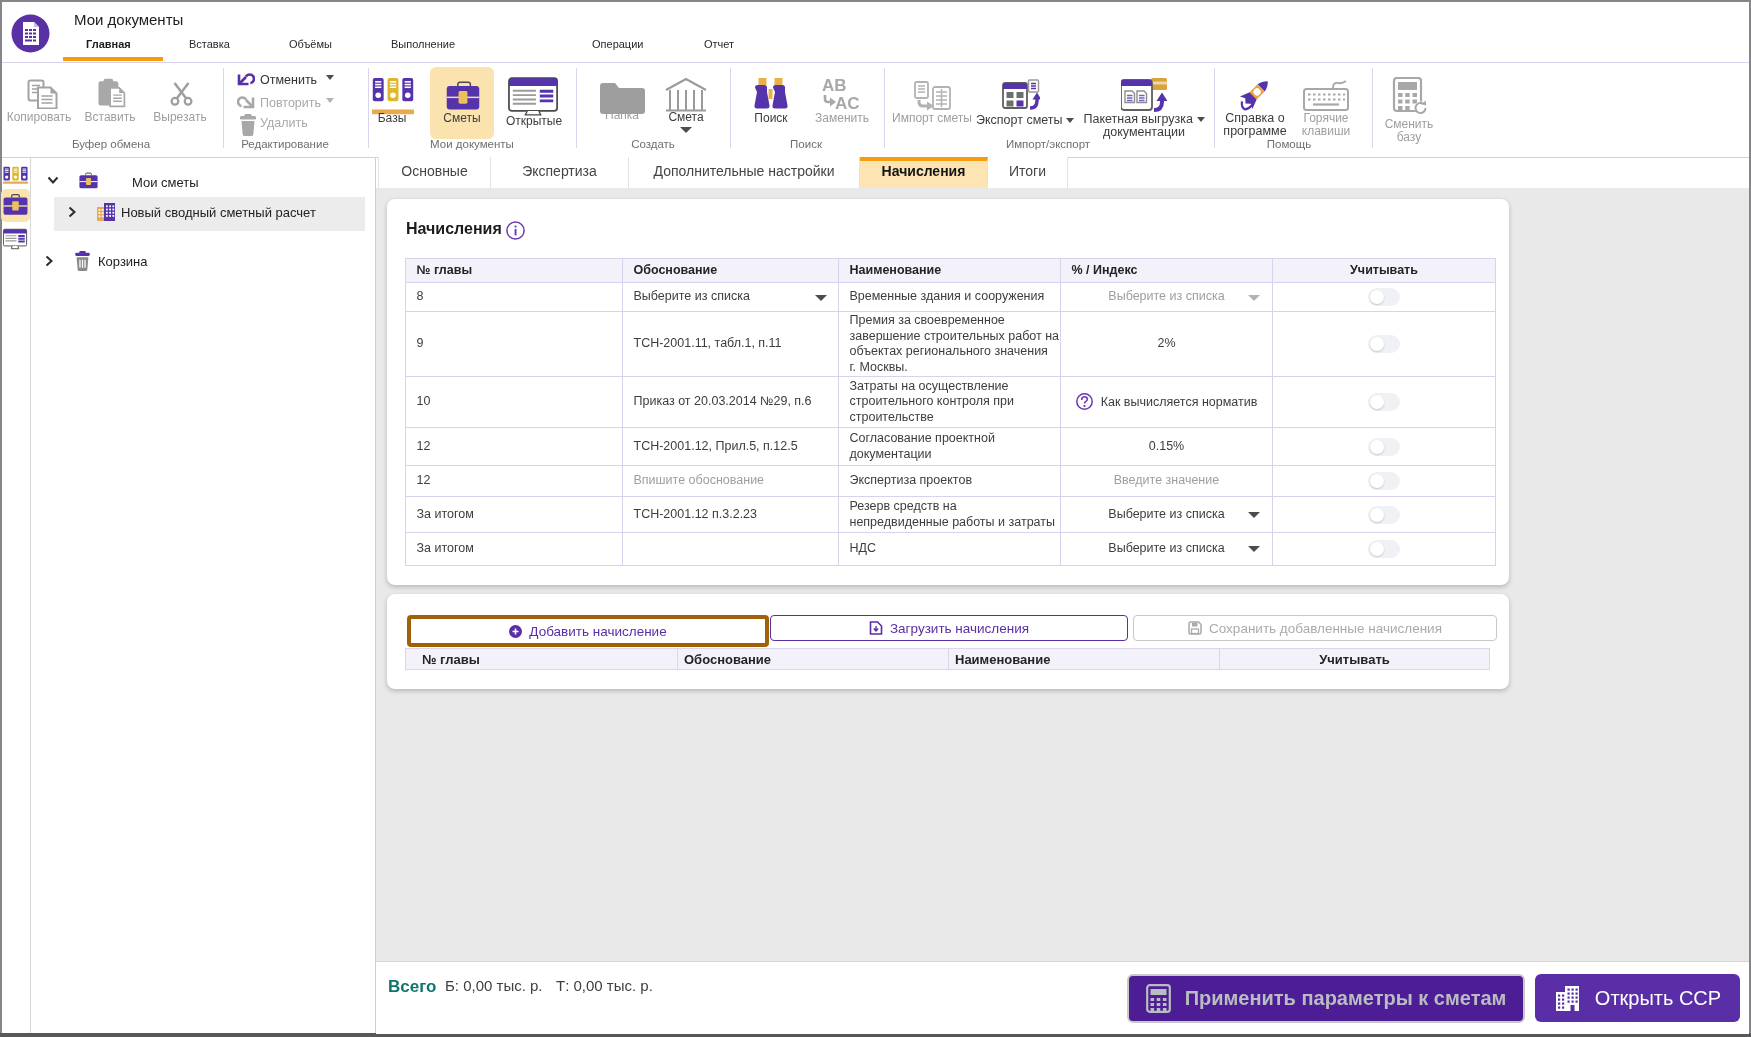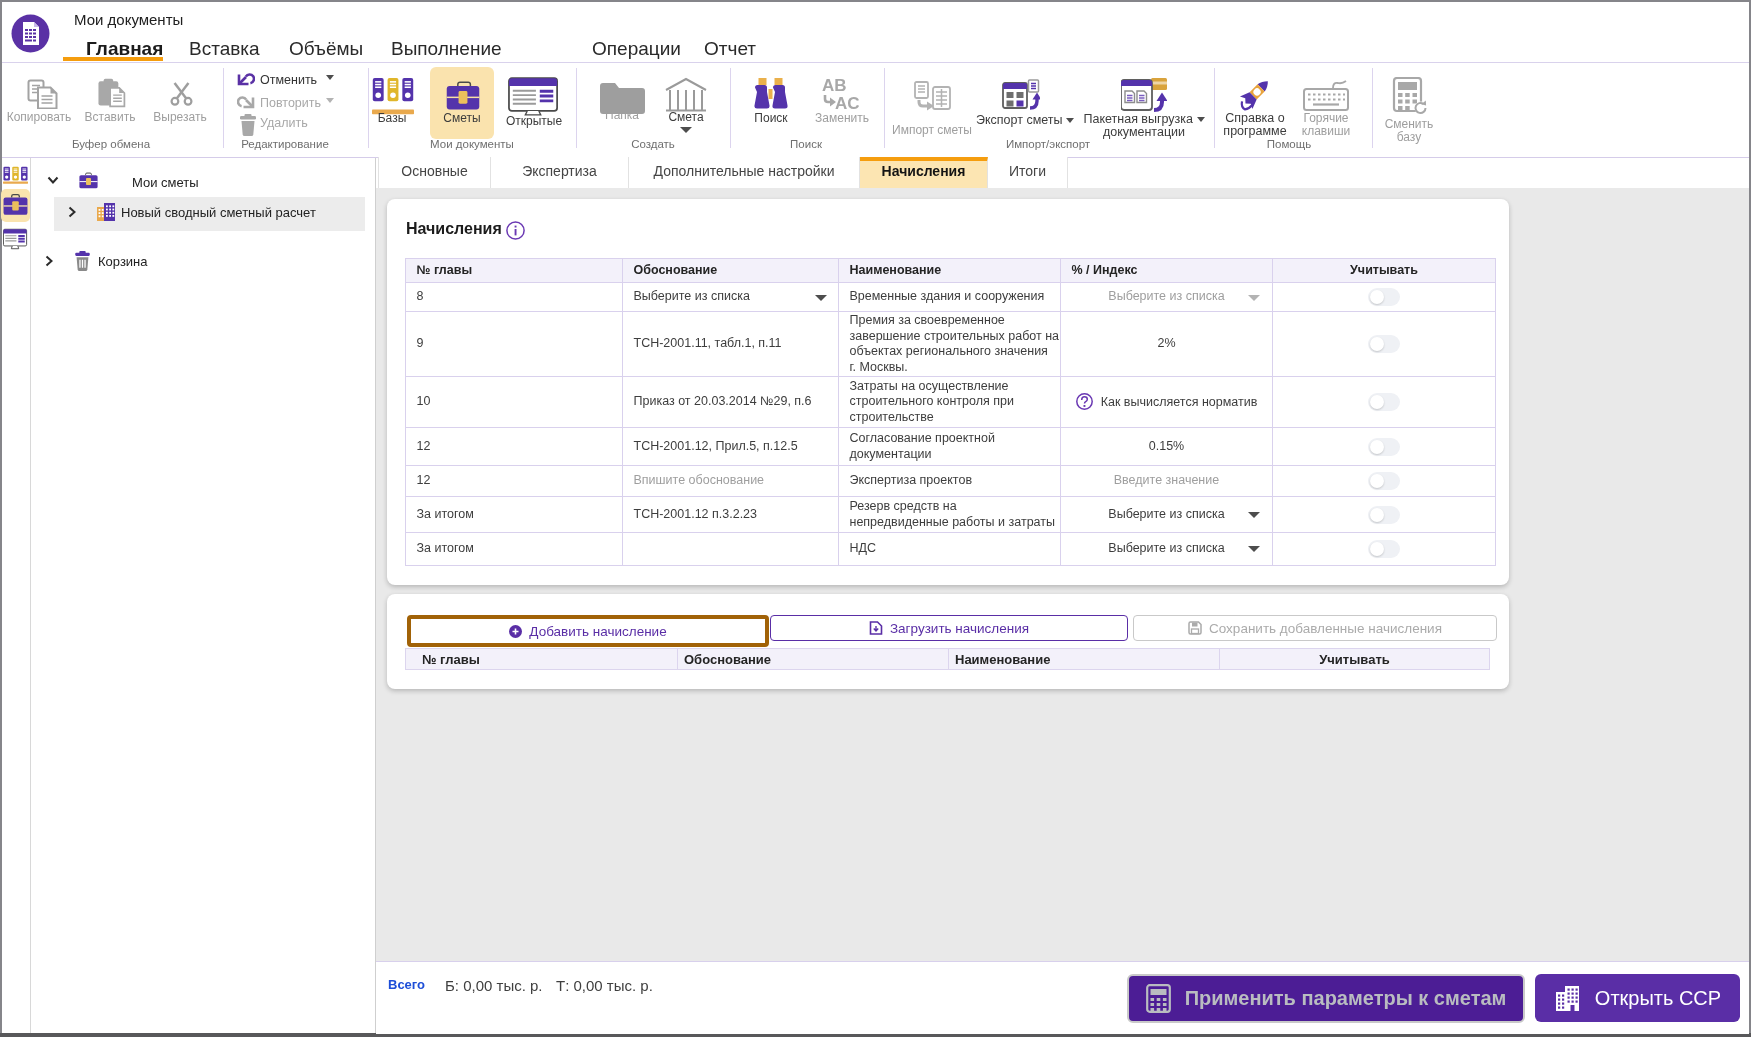--- a/index.html
+++ b/index.html
@@ -3,21 +3,21 @@
 <meta charset="utf-8">
 <style>
 html,body{margin:0;padding:0;}
 #root{position:relative;width:1751px;height:1037px;background:#fff;font-family:"Liberation Sans",sans-serif;overflow:hidden;}
 .abs{position:absolute;}
 .frame{background:#85858a;}
 .sep{position:absolute;width:1px;top:68px;height:80px;background:#dcd4ee;}
 .tblbl{font-size:12px;color:#9e9e9e;line-height:11px;}
 .tblbl.on{color:#3c3c3c;}
 .gcap{position:absolute;font-size:11.5px;color:#6f6f6f;text-align:center;top:138px;}
-.menu{position:absolute;top:38px;font-size:19px;color:#2a2a2a;}
+.menu{position:absolute;top:38px;font-size:11px;color:#2a2a2a;}
 .tab{position:absolute;top:157px;height:31px;background:#fff;border-right:1px solid #e2e2e2;color:#454545;font-size:14px;display:flex;align-items:center;justify-content:center;box-sizing:border-box;padding-bottom:4px;}
 .tgl{position:absolute;width:32px;height:18px;border-radius:9px;background:#eff1f5;}
 .tgl:after{content:"";position:absolute;left:2px;top:2px;width:14px;height:14px;border-radius:50%;background:#fff;box-shadow:0 1px 2px rgba(0,0,0,0.18);}
 .tri{width:0;height:0;border-left:6px solid transparent;border-right:6px solid transparent;border-top:6px solid #4d4d4d;display:inline-block;}
 .tri.g{border-top-color:#b3b3b3;}
 .tri.s{border-left-width:4.7px;border-right-width:4.7px;border-top-width:5.8px;}
 table.main{position:absolute;left:405px;top:258px;border-collapse:collapse;table-layout:fixed;width:1091px;}
 table.main td,table.main th{border:1px solid #d9d1ed;font-size:12.5px;color:#3d3d3d;padding:0 0 0 10.5px;text-align:left;vertical-align:middle;line-height:15.5px;box-sizing:border-box;}
 table.main th{background:#f3f1fa;color:#242424;font-weight:bold;height:24px;}
 table.main td.ctr{text-align:center;padding:0;}
@@ -198,21 +198,21 @@
 
 <svg class="abs" style="left:913px;top:81px;" width="38" height="30" viewBox="0 0 38 30">
 <rect x="2" y="1" width="13" height="16" rx="1.5" fill="#fff" stroke="#b3b3b3" stroke-width="1.8"></rect>
 <path d="M5 5 h7 M5 8 h7 M5 11 h7" stroke="#b3b3b3" stroke-width="1.4"></path>
 <path d="M6 19 v2 q0 4 4 4 h5" fill="none" stroke="#b3b3b3" stroke-width="3"></path>
 <path d="M14 20.5 l7 4.5 -7 4.5 z" fill="#b3b3b3"></path>
 <rect x="20" y="6" width="17" height="22" rx="2" fill="#fff" stroke="#b3b3b3" stroke-width="1.8"></rect>
 <path d="M23 11 h11 M23 15 h11 M23 19 h11 M23 23 h11" stroke="#b3b3b3" stroke-width="1.5"></path>
 <path d="M28.5 8 v18" stroke="#b3b3b3" stroke-width="1.5"></path>
 </svg>
-<div class="abs tblbl" style="left:887px;top:113px;width:90px;text-align:center;margin-top:12px;">Импорт сметы</div>
+<div class="abs tblbl" style="left:887px;top:113px;width:90px;text-align:center;">Импорт сметы</div>
 <svg class="abs" style="left:1002px;top:79px;" width="38" height="32" viewBox="0 0 38 32">
 <rect x="1" y="4" width="24" height="25" rx="2" fill="#fff" stroke="#5f5f5f" stroke-width="1.8"></rect>
 <path d="M1 10 v-4 q0-2 2-2 h20 q2 0 2 2 v4 z" fill="#5433ab"></path>
 <rect x="4.5" y="13" width="7" height="6" fill="#6e6e6e"></rect>
 <rect x="14.5" y="13" width="7" height="6" fill="#6e6e6e"></rect>
 <rect x="4.5" y="21.5" width="7" height="6" fill="#6e6e6e"></rect>
 <rect x="14.5" y="21.5" width="7" height="6" fill="#5433ab"></rect>
 <rect x="26.5" y="1" width="10" height="12" rx="1" fill="#fff" stroke="#9a9a9a" stroke-width="1.5"></rect>
 <path d="M29 4.5 h5 M29 7 h5 M29 9.5 h5" stroke="#5433ab" stroke-width="1.3"></path>
 <path d="M28 29 q7 0 7-7 v-2" fill="none" stroke="#5433ab" stroke-width="3.4"></path>
@@ -492,21 +492,21 @@
 <div class="abs" style="left:405px;top:648px;width:1085px;height:22px;background:#f3f1fa;border:1px solid #dcd5ee;box-sizing:border-box;font-size:13px;font-weight:bold;color:#242424;">
 <span style="position:absolute;left:16px;top:3px;">№ главы</span>
 <span style="position:absolute;left:278px;top:3px;">Обоснование</span>
 <span style="position:absolute;left:549px;top:3px;">Наименование</span>
 <span style="position:absolute;left:813px;top:3px;width:271px;text-align:center;">Учитывать</span>
 <span style="position:absolute;left:271px;top:0;width:1px;height:20px;background:#dcd5ee;"></span>
 <span style="position:absolute;left:542px;top:0;width:1px;height:20px;background:#dcd5ee;"></span>
 <span style="position:absolute;left:813px;top:0;width:1px;height:20px;background:#dcd5ee;"></span>
 </div>
 <div class="abs" style="left:376px;top:961px;width:1373px;height:72px;background:#fff;border-top:1px solid #d8d0ec;"></div>
-<div class="abs" style="left:388px;top:977px;font-size:13px;font-weight:bold;color:#1d4ed8;">Всего</div>
+<div class="abs" style="left:388px;top:977px;font-size:17px;font-weight:bold;color:#0f766e;">Всего</div>
 <div class="abs" style="left:445px;top:977px;font-size:15px;color:#3f3f3f;">Б: 0,00 тыс. р.</div>
 <div class="abs" style="left:556px;top:977px;font-size:15px;color:#3f3f3f;">Т: 0,00 тыс. р.</div>
 <div class="abs" style="left:1127px;top:974px;width:394px;height:45px;border:2px solid #c9c9c9;border-radius:6px;background:#4c1d95;color:#b9bcc0;font-size:20px;display:flex;align-items:center;justify-content:center;font-weight:bold;">
 <svg width="25" height="29" viewBox="0 0 25 29" style="margin-right:14px;">
         <rect x="1.2" y="1.2" width="22.6" height="26.6" rx="2.5" fill="none" stroke="#b9bcc0" stroke-width="2.2"></rect>
         <rect x="4.5" y="5" width="16" height="6" fill="#b9bcc0"></rect>
         <g fill="#b9bcc0">
           <rect x="4.5" y="14" width="3.6" height="3"></rect>
           <rect x="10.7" y="14" width="3.6" height="3"></rect>
           <rect x="16.9" y="14" width="3.6" height="3"></rect>

